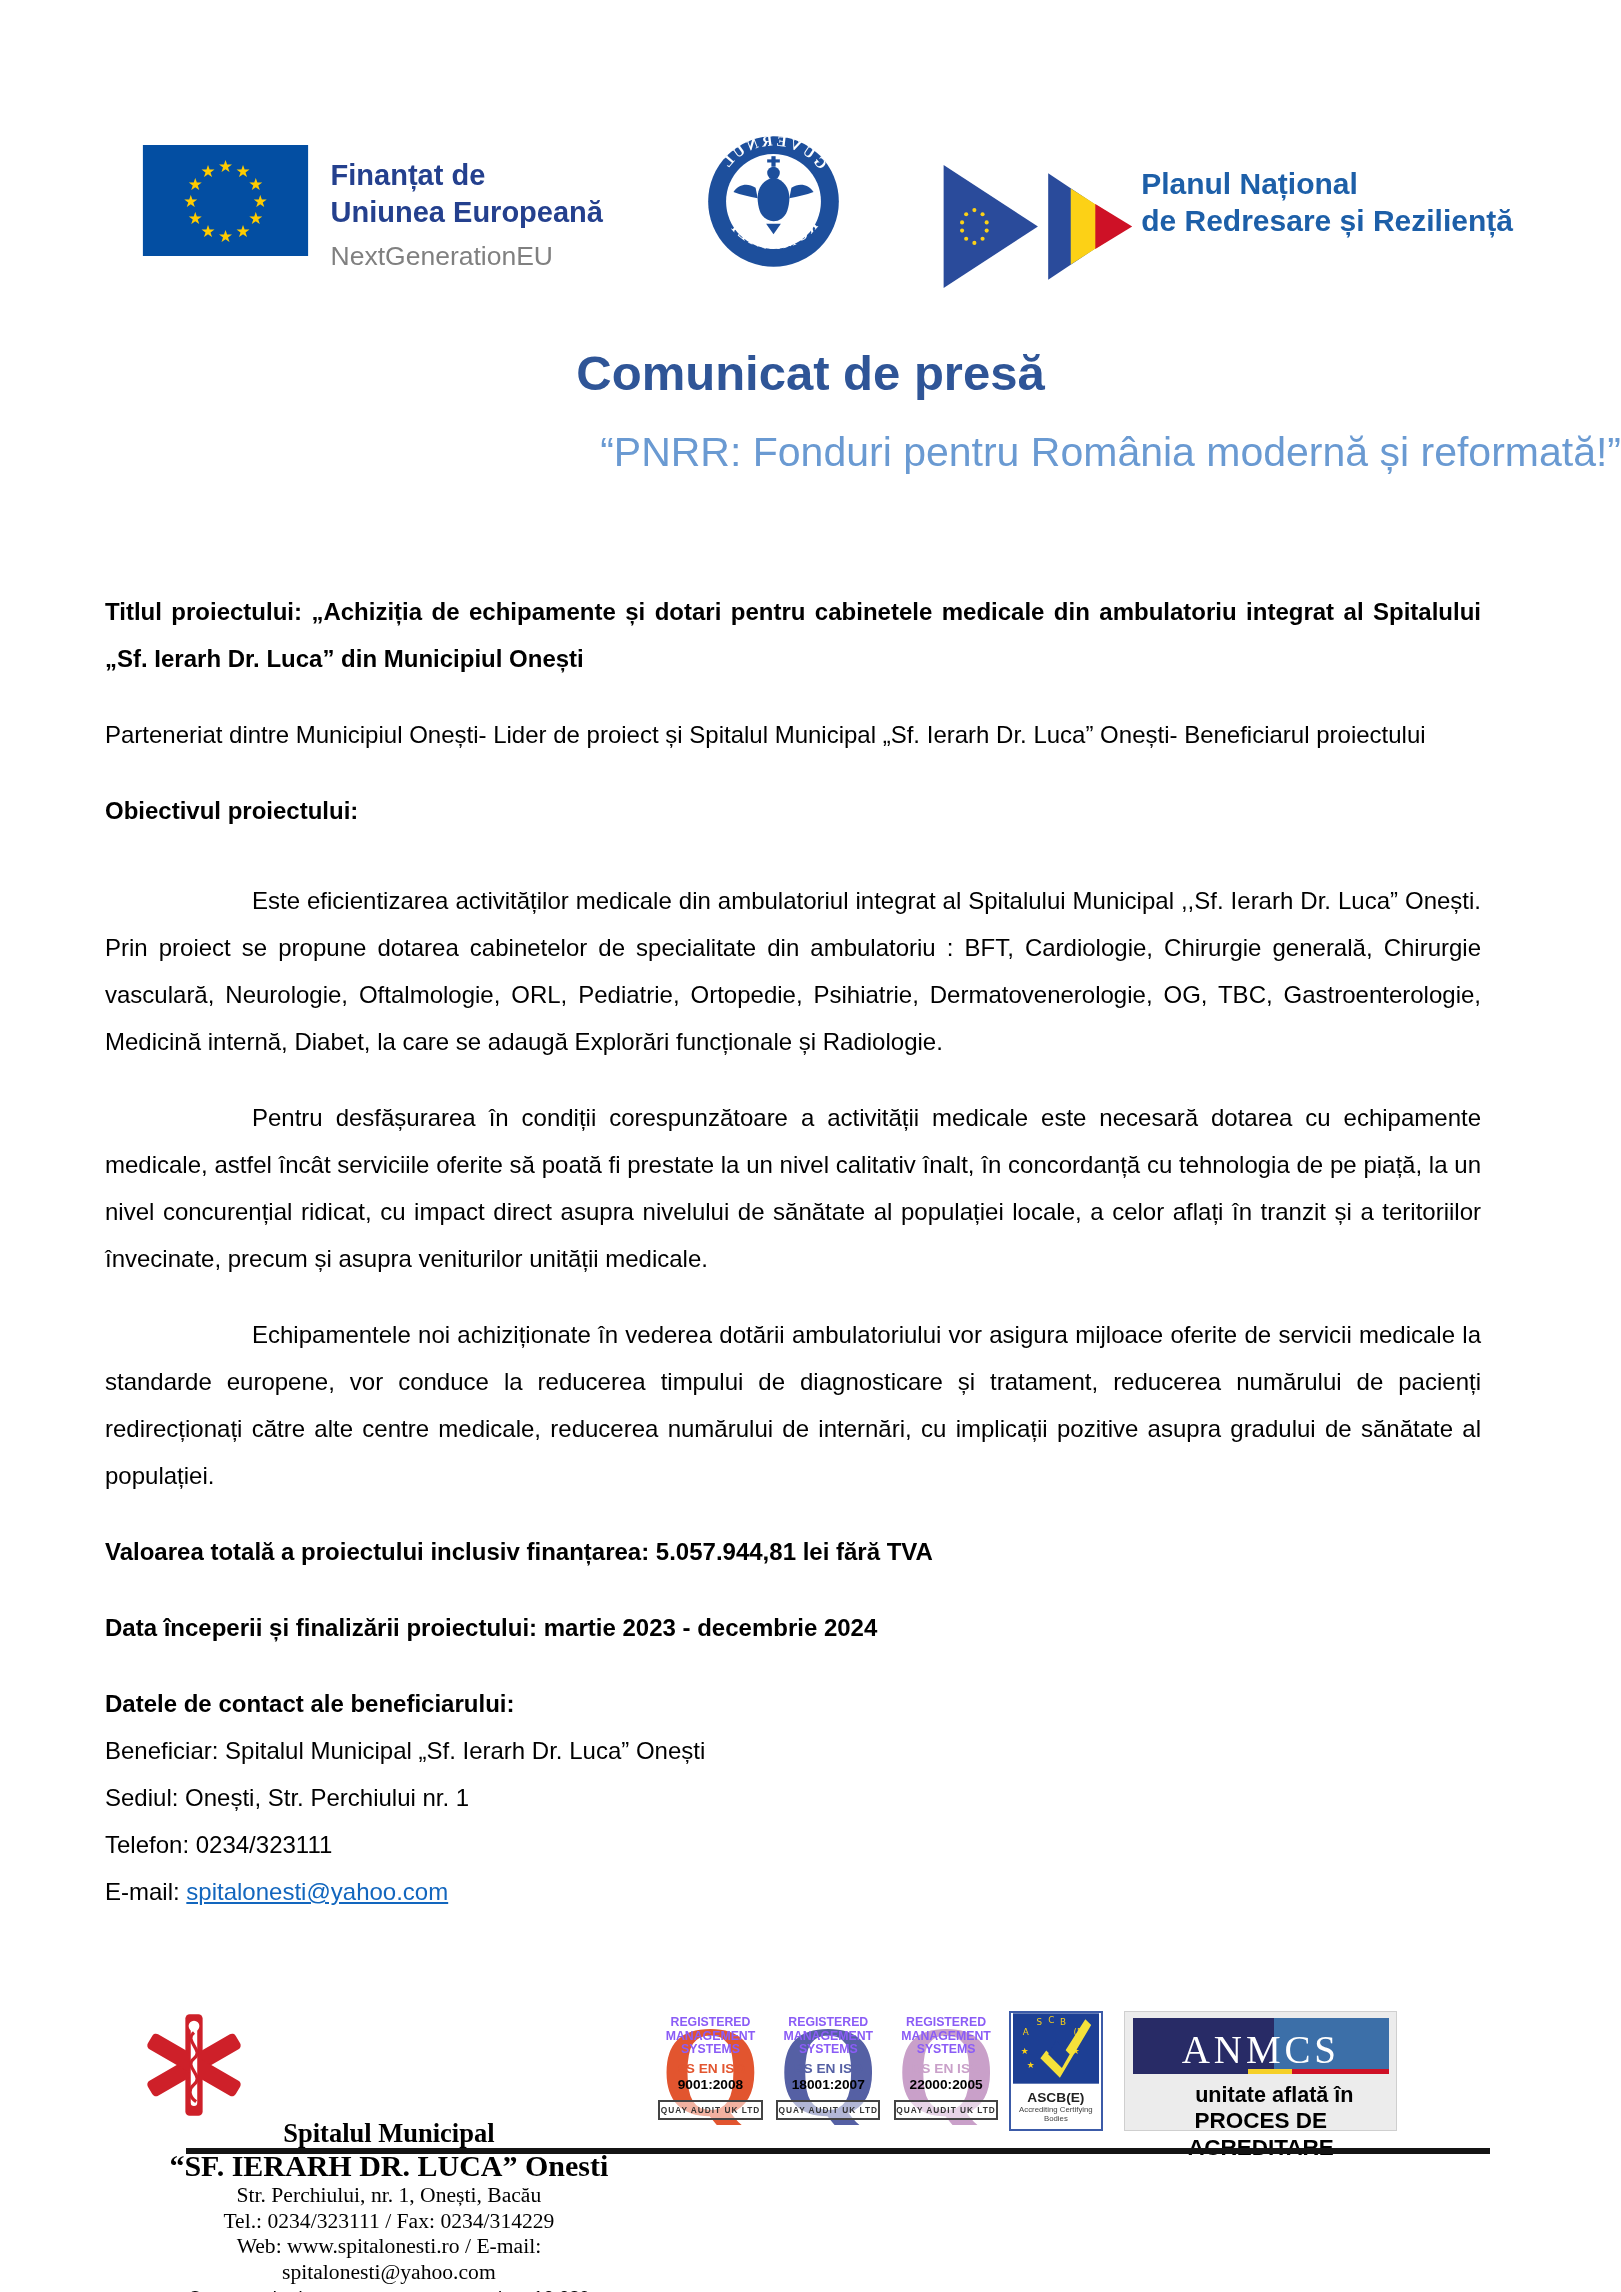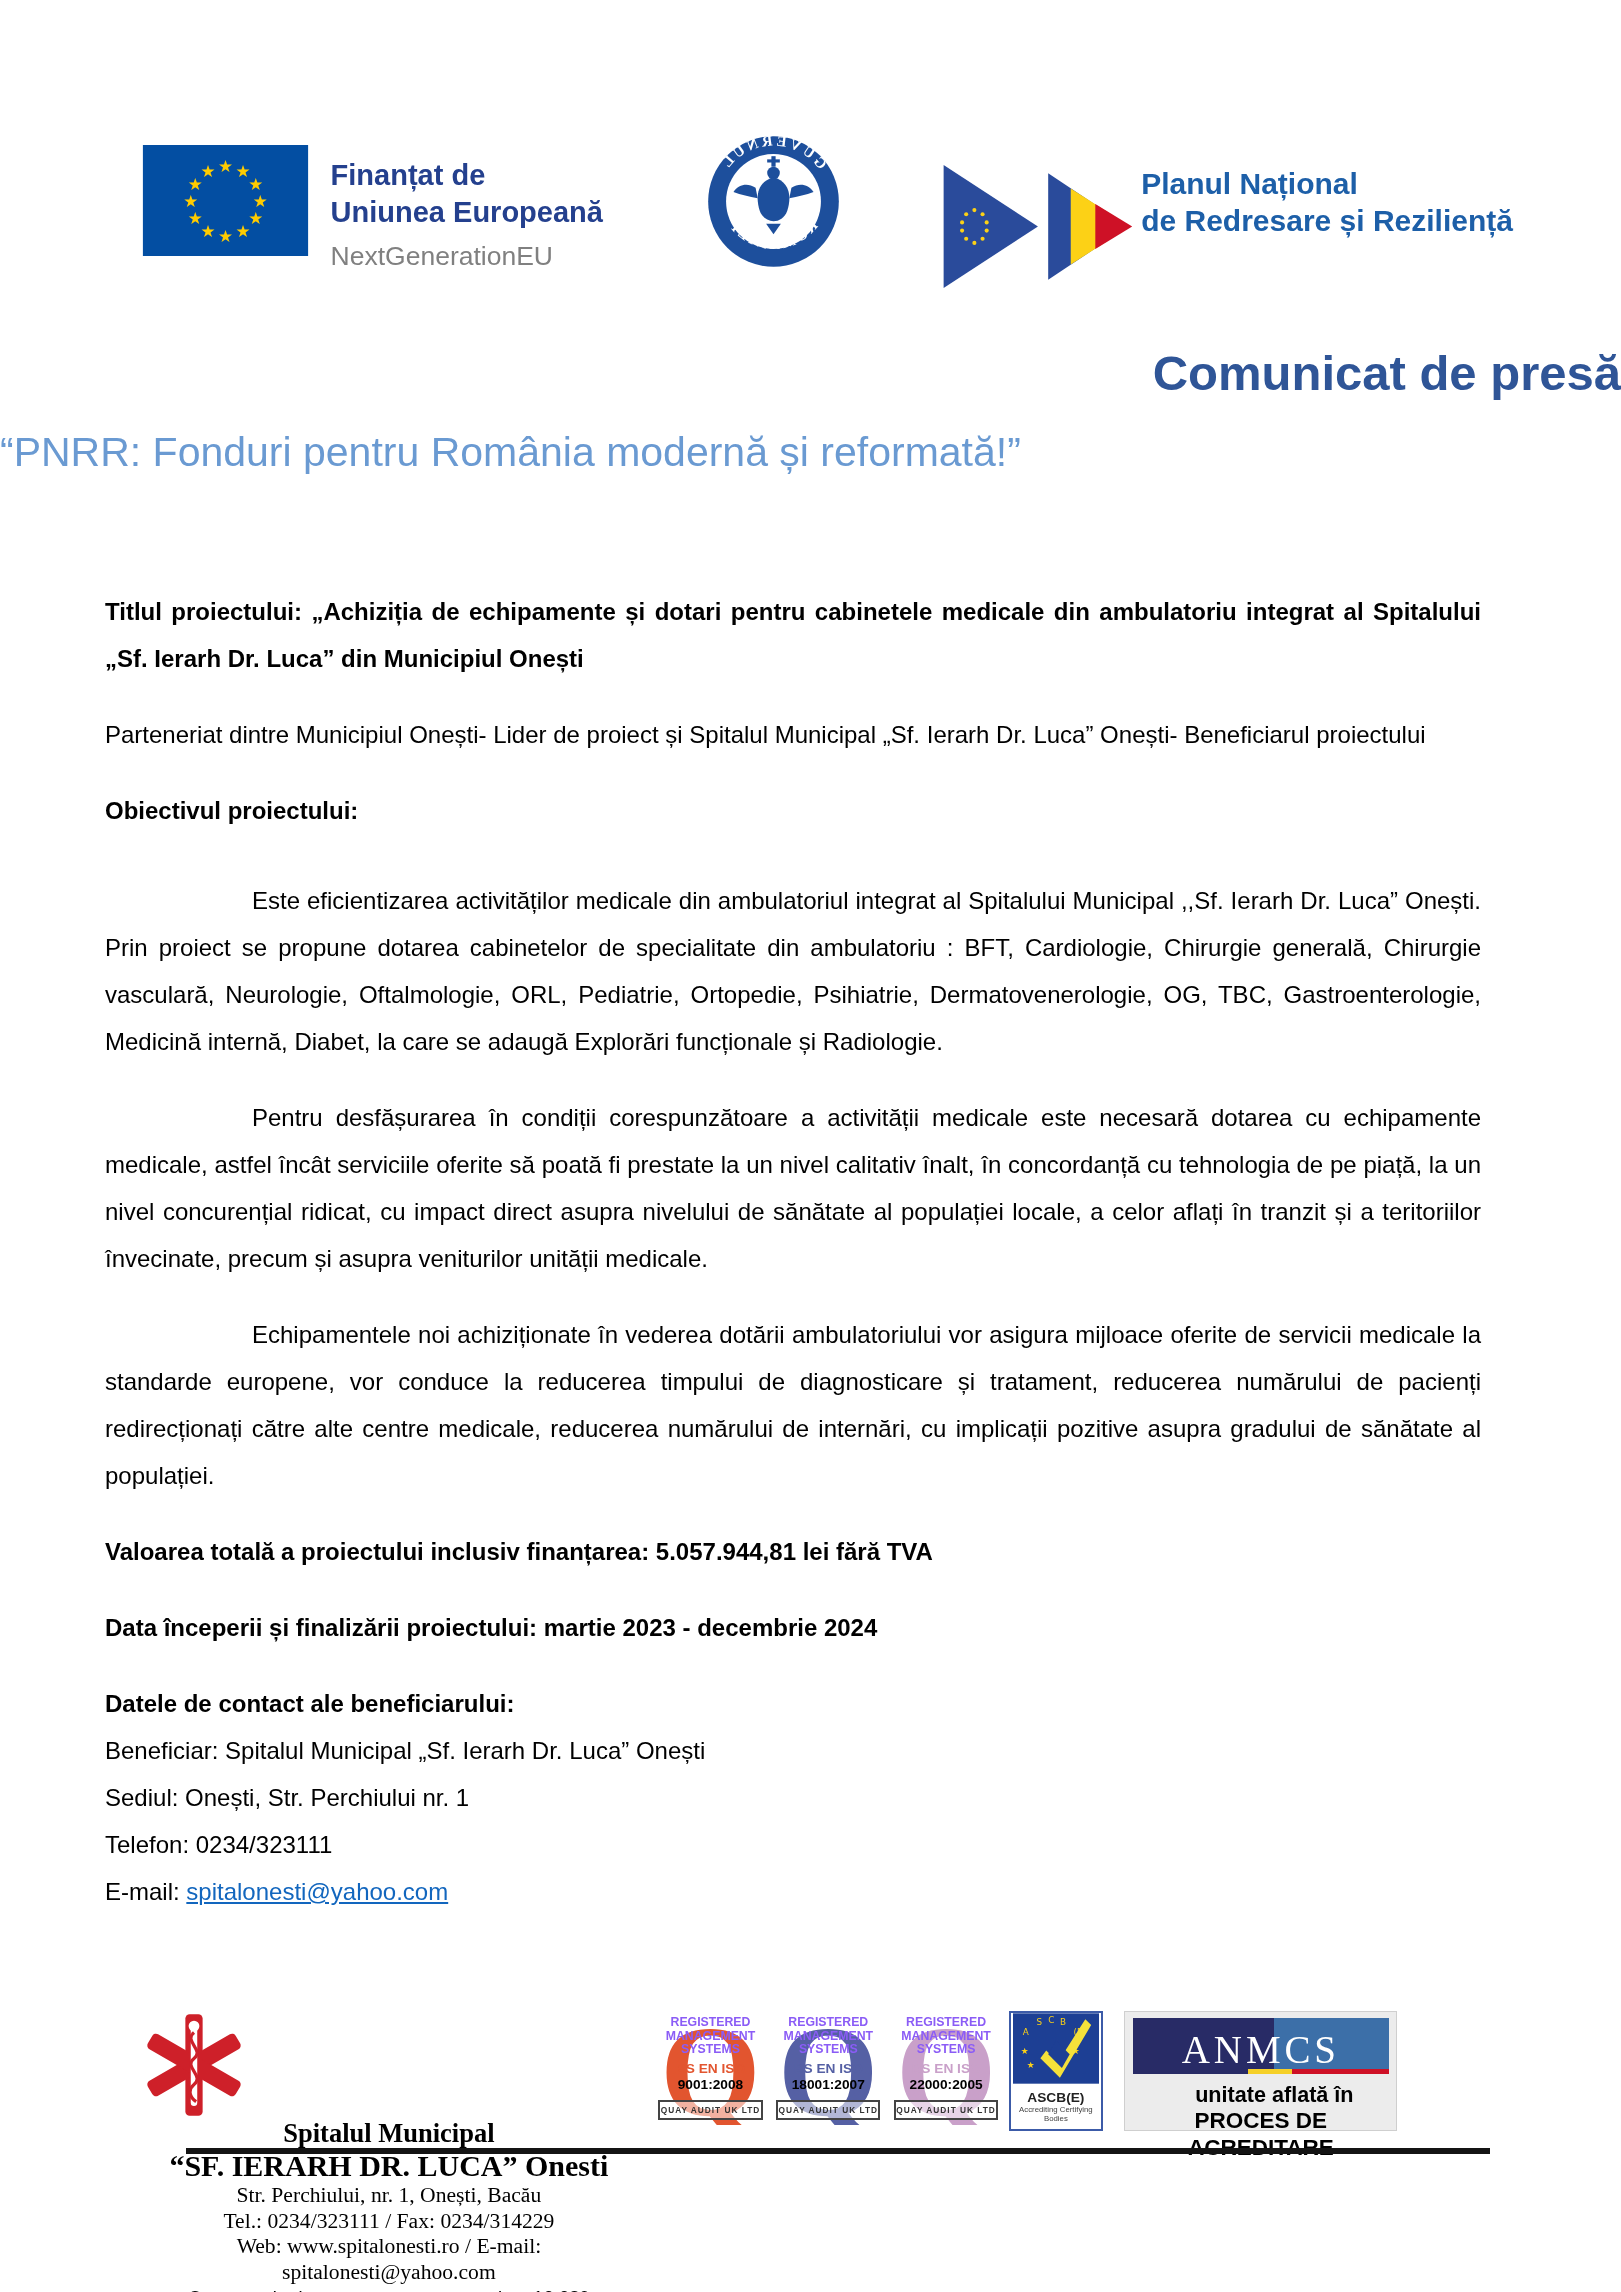--- a/index.html
+++ b/index.html
@@ -20,25 +20,25 @@
   .eu-flag{display:block;}
   .eu-text{padding-top:11.8px;}
   .eu-bold{font-size:29px;font-weight:bold;color:#24408E;line-height:37px;}
   .eu-sub{font-size:26.5px;color:#808080;line-height:39px;margin-top:5.9px;}
   .gov-seal{margin-top:-11.8px;}
   .pnrr{display:flex;align-items:flex-start;gap:2px;margin-top:19.6px;}
   .pnrr-text{font-weight:bold;color:#1D5FA8;font-size:30px;line-height:37px;}
   
   .doc-title{
     position:absolute;top:345px;left:0;width:100%;
-    text-align:right;font-size:49px;font-weight:bold;color:#2F5597;margin:0;
+    text-align:center;font-size:49px;font-weight:bold;color:#2F5597;margin:0;
   }
   .doc-subtitle{
     position:absolute;top:429px;left:0;width:100%;
-    text-align:left;font-size:41px;font-weight:normal;color:#6A9AD2;margin:0;
+    text-align:right;font-size:41px;font-weight:normal;color:#6A9AD2;margin:0;
   }
   
   .body-text{
     position:absolute;top:588px;left:105px;width:1376px;
     font-size:24px;line-height:47px;
   }
   .body-text p{margin:0 0 29px 0;}
   .just{text-align:justify;}
   .bold{font-weight:bold;}
   .ind{text-indent:147px;}

